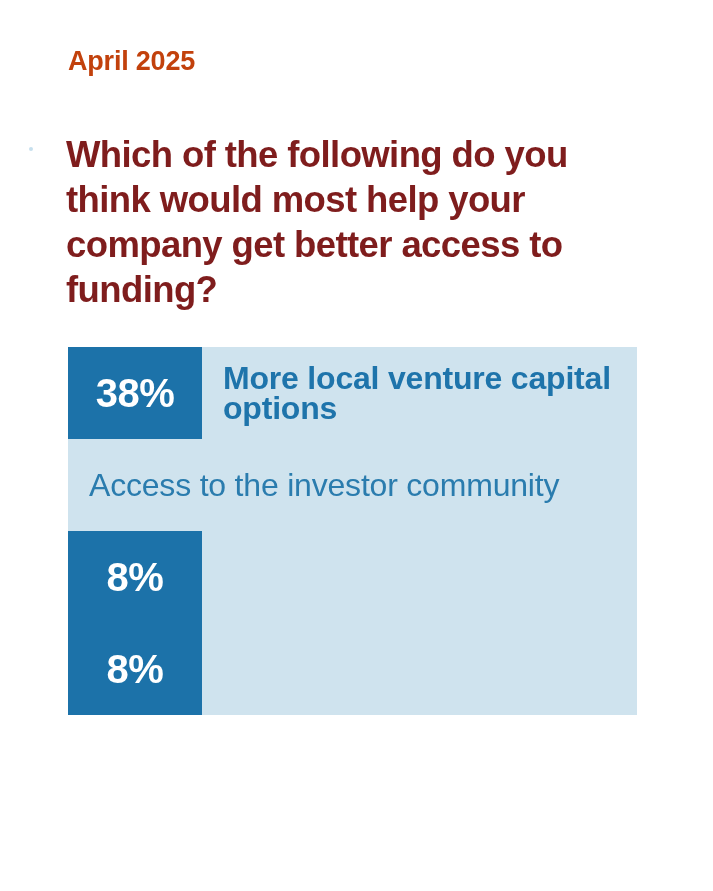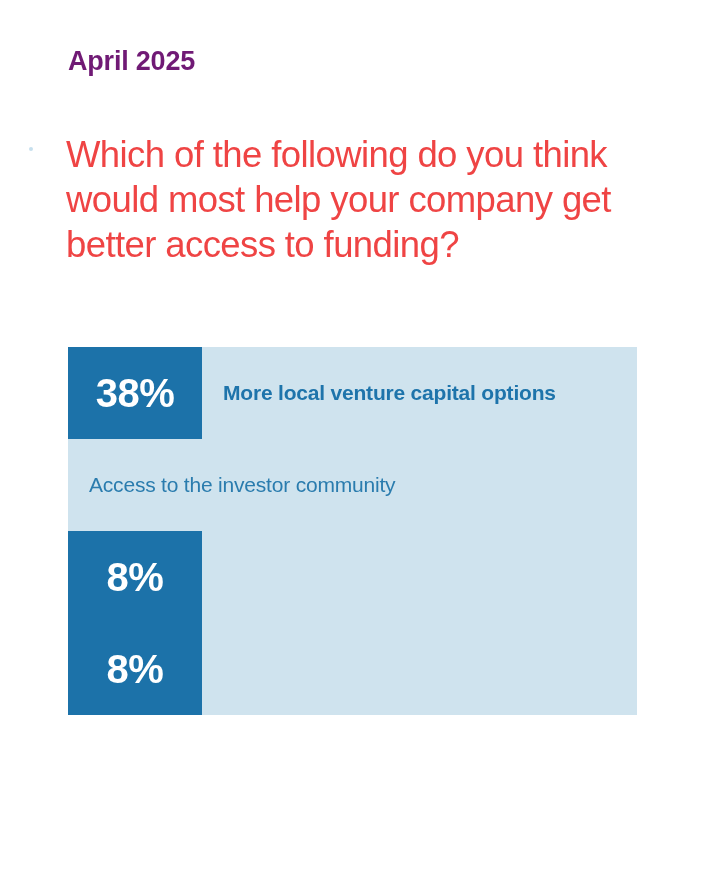--- a/index.html
+++ b/index.html
@@ -36,35 +36,35 @@
     opacity: 0.85;
   }
 
   .date-label {
     position: absolute;
     left: 68px;
     top: 46px;
     font-size: 27px;
     font-weight: bold;
     letter-spacing: -0.2px;
-    color: #701a75;
+    color: #c2410c;
     line-height: 1.15;
     white-space: nowrap;
   }
 
   .question-title {
     position: absolute;
     left: 66px;
     top: 132px;
     width: 580px;
     font-size: 36.5px;
-    font-weight: normal;
+    font-weight: bold;
     letter-spacing: -0.6px;
     line-height: 45px;
-    color: #ef4444;
+    color: #7f1d1d;
   }
 
   .rows {
     position: absolute;
     left: 68px;
     top: 347px;
     width: 569px;
   }
 
   .bar-row {
@@ -97,21 +97,21 @@
 
   .label-block {
     flex: 1 1 auto;
     display: flex;
     align-items: center;
     padding: 0 18px 0 21px;
   }
 
   .label-text {
     color: #2a7cae;
-    font-size: 21px;
+    font-size: 32px;
     line-height: 30px;
     letter-spacing: -0.2px;
     font-weight: normal;
   }
   .label-text.emphasis {
     font-weight: bold;
     color: #1e74ab;
   }
 </style>
 </head>

